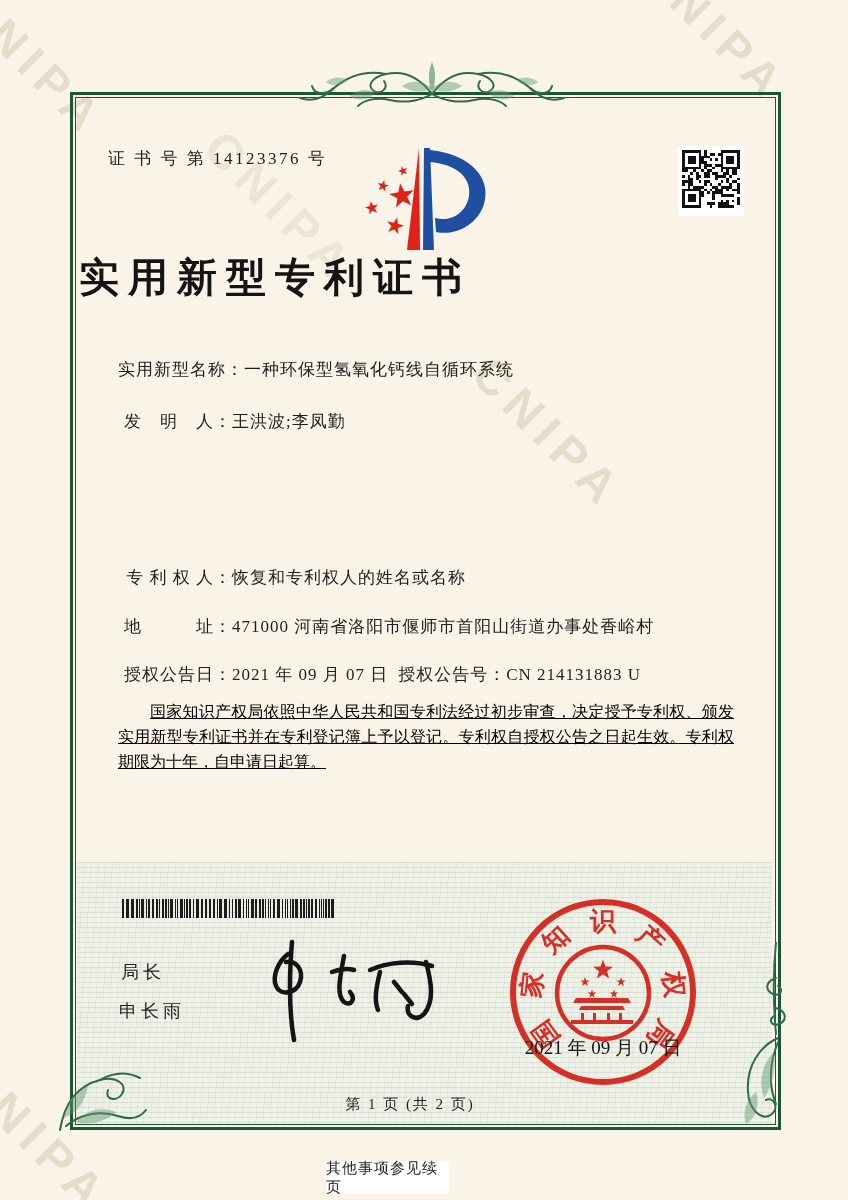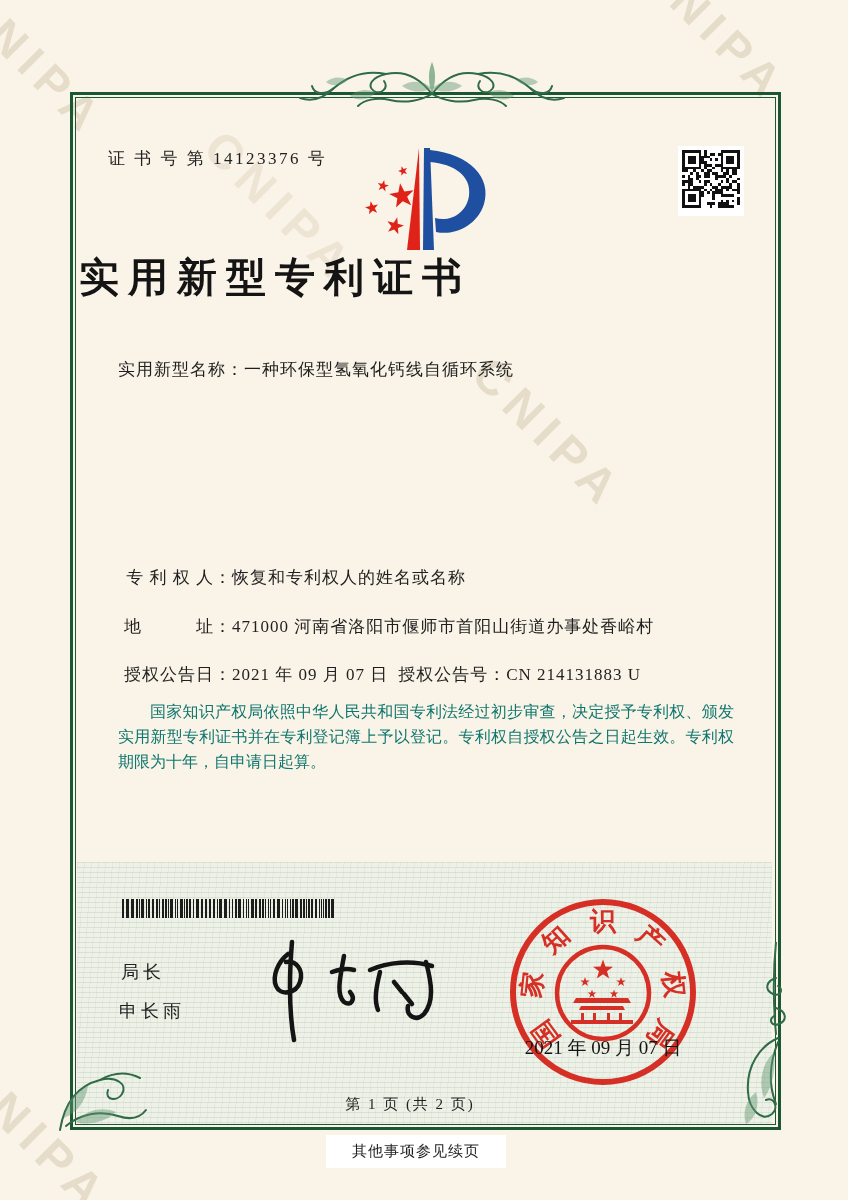--- a/index.html
+++ b/index.html
@@ -29,41 +29,41 @@
     position:absolute; left:70px; top:250px; width:708px; text-align:left;
     font-size:40px; font-weight:bold; letter-spacing:9px; text-indent:9px; color:#141414; z-index:2;
   }
   
   .row{ position:absolute; left:118px; font-size:17px; letter-spacing:1px; z-index:2; white-space:nowrap;}
   .row .lab{ display:inline-block; min-width:114px;text-align:right; }
   .row .val1{ display:inline-block; min-width:138px; }
   .row .lab2{ display:inline-block; margin-left:10px; }
   
   .paras{ position:absolute; left:118px; top:699px; width:616px; font-size:16px;
-          line-height:25px; color:#0f766e; z-index:2; text-align:justify;}
+          line-height:25px; color:#000000; z-index:2; text-align:justify;text-decoration:underline;}
   .paras p{ margin:0; text-indent:2em; }
   
   .band{
     position:absolute; left:77px; top:862px; width:695px; height:262px; z-index:1;
     background-color:#eef1e7;
     background-image:
       repeating-linear-gradient(180deg, rgba(140,165,135,0.20) 0 1px, rgba(0,0,0,0) 1px 5px),
       repeating-linear-gradient(94deg, rgba(140,165,135,0.10) 0 1px, rgba(0,0,0,0) 1px 7px);
   }
   .barcode{ position:absolute; left:122px; top:899px; z-index:2;}
   .signer-title{ position:absolute; left:121px; top:960px; font-size:18px; letter-spacing:4px; z-index:2;}
   .signer-name{ position:absolute; left:119px; top:999px; font-size:18px; letter-spacing:4px; z-index:2;}
   .signature{ position:absolute; left:248px; top:936px; z-index:3;}
   .seal{ position:absolute; left:507px; top:896px; z-index:2; opacity:.95;}
   .seal-date{ position:absolute; left:512px; top:1035px; width:182px; text-align:center;
               font-size:19px; color:#141414; z-index:3; white-space:nowrap;}
   .page-footer{ position:absolute; left:70px; top:1095px; width:680px; text-align:center;
                 font-size:15px; letter-spacing:2px; z-index:2;}
   .cont-note{
-    position:absolute; left:326px; top:1135px; width:180px; height:33px; background:#ffffff;
+    position:absolute; left:326px; top:1161px; width:123px; height:33px; background:#ffffff;
     display:flex; align-items:center; justify-content:center;
     font-size:15px; letter-spacing:1px; z-index:2;
   }
   
   .orn{ position:absolute; z-index:3; }
   .orn-top{ left:292px; top:58px; }
   .orn-bl{ left:56px; top:1066px; }
   .orn-br{ left:726px; top:942px; }
 </style>
 </head>
@@ -286,20 +286,23 @@
         <rect x="1" y="15" width="5" height="5" fill="#fff"></rect>
         <rect x="2" y="16" width="3" height="3" fill="#111"></rect>
       </svg>
   </div>
 
   <div class="title">实用新型专利证书</div>
 
   <div class="row" style="top:358px">
     <span class="lab">实用新型名称：</span><span>一种环保型氢氧化钙线自循环系统</span>
   </div>
+  <div class="row" style="top:410px">
+    <span class="lab">发　明　人：</span><span>王洪波;李凤勤</span>
+  </div>
   <div class="row" style="top:566px">
     <span class="lab">专 利 权 人：</span><span>恢复和专利权人的姓名或名称</span>
   </div>
   <div class="row" style="top:615px">
     <span class="lab">地　　　址：</span><span>471000 河南省洛阳市偃师市首阳山街道办事处香峪村</span>
   </div>
   <div class="row" style="top:663px">
     <span class="lab">授权公告日：</span><span class="val1">2021 年 09 月 07 日</span><span class="lab2">授权公告号：</span><span>CN 214131883 U</span>
   </div>
 

